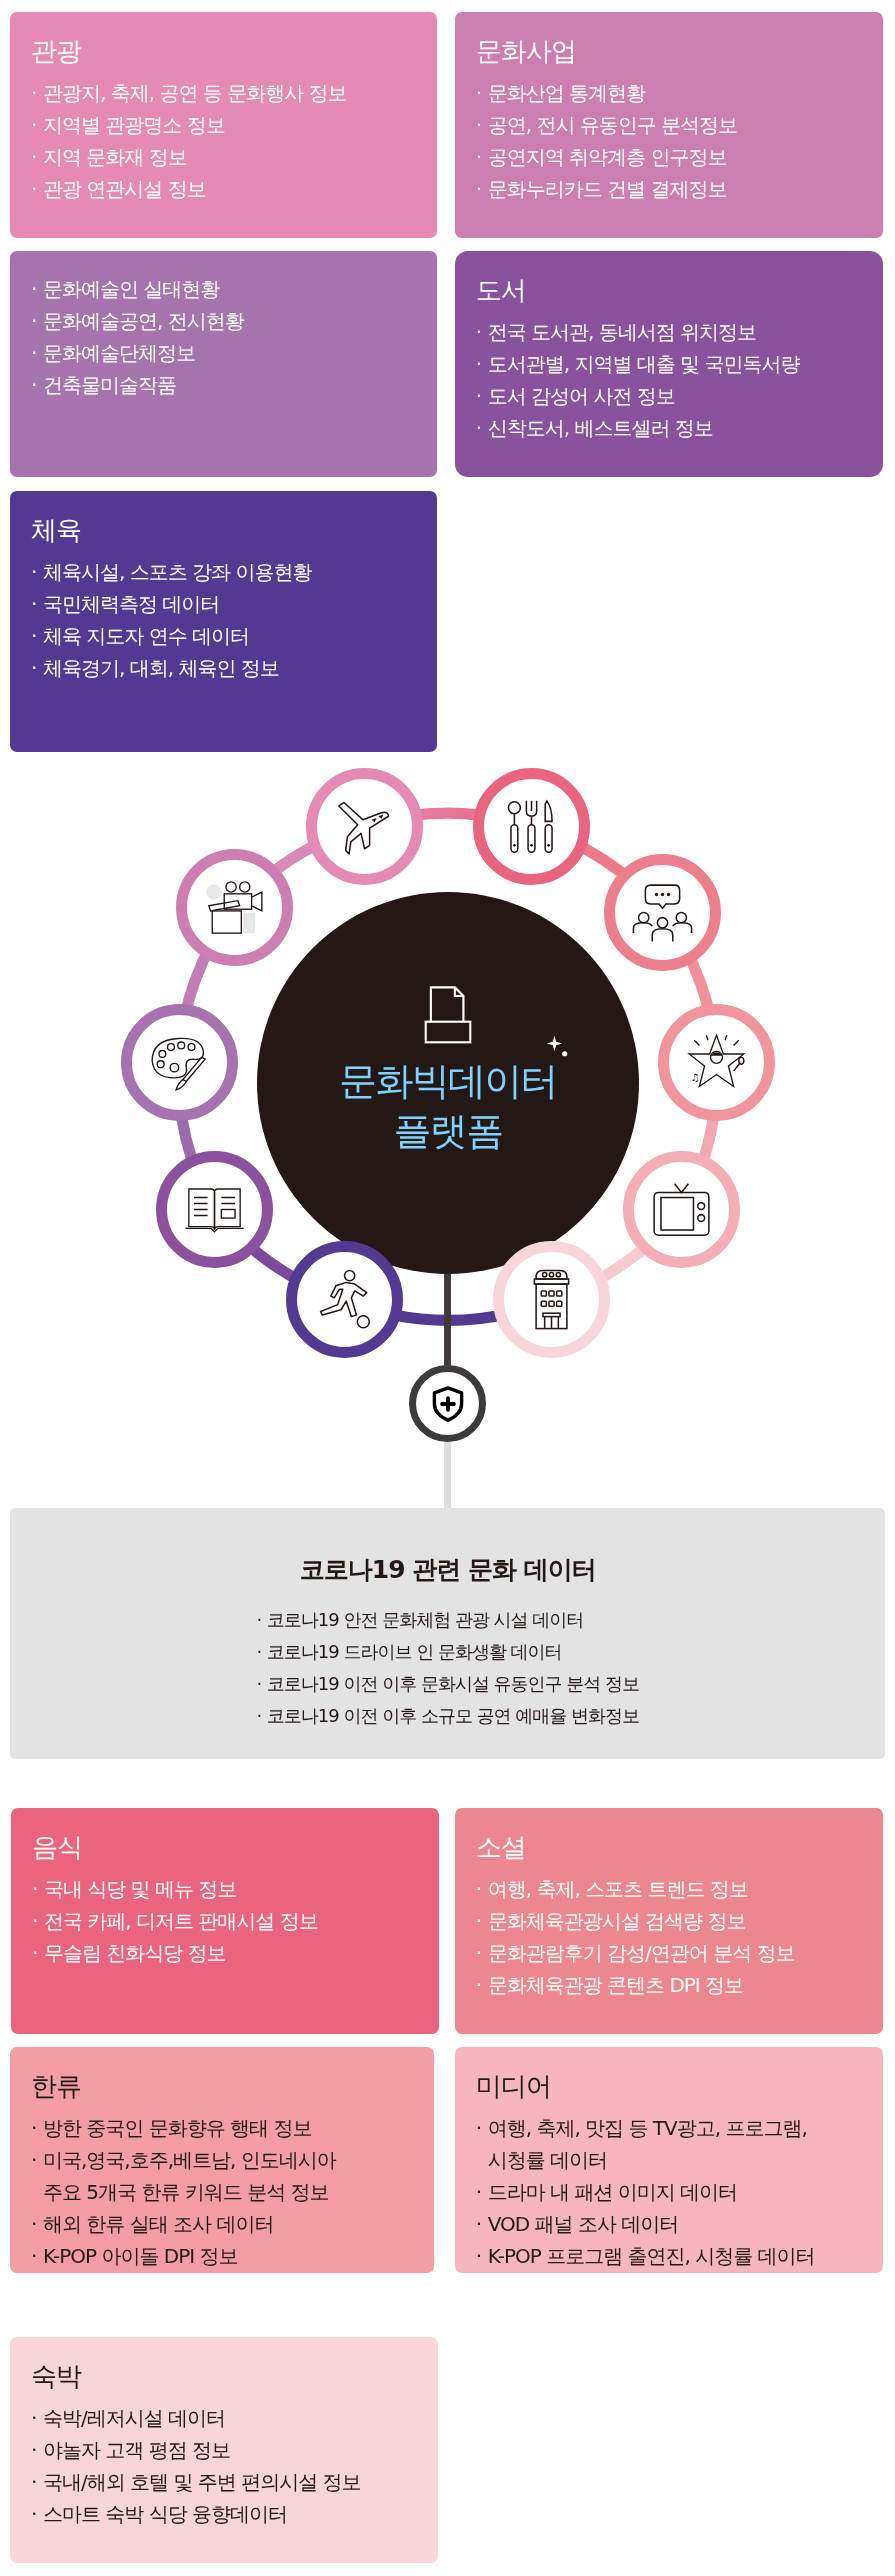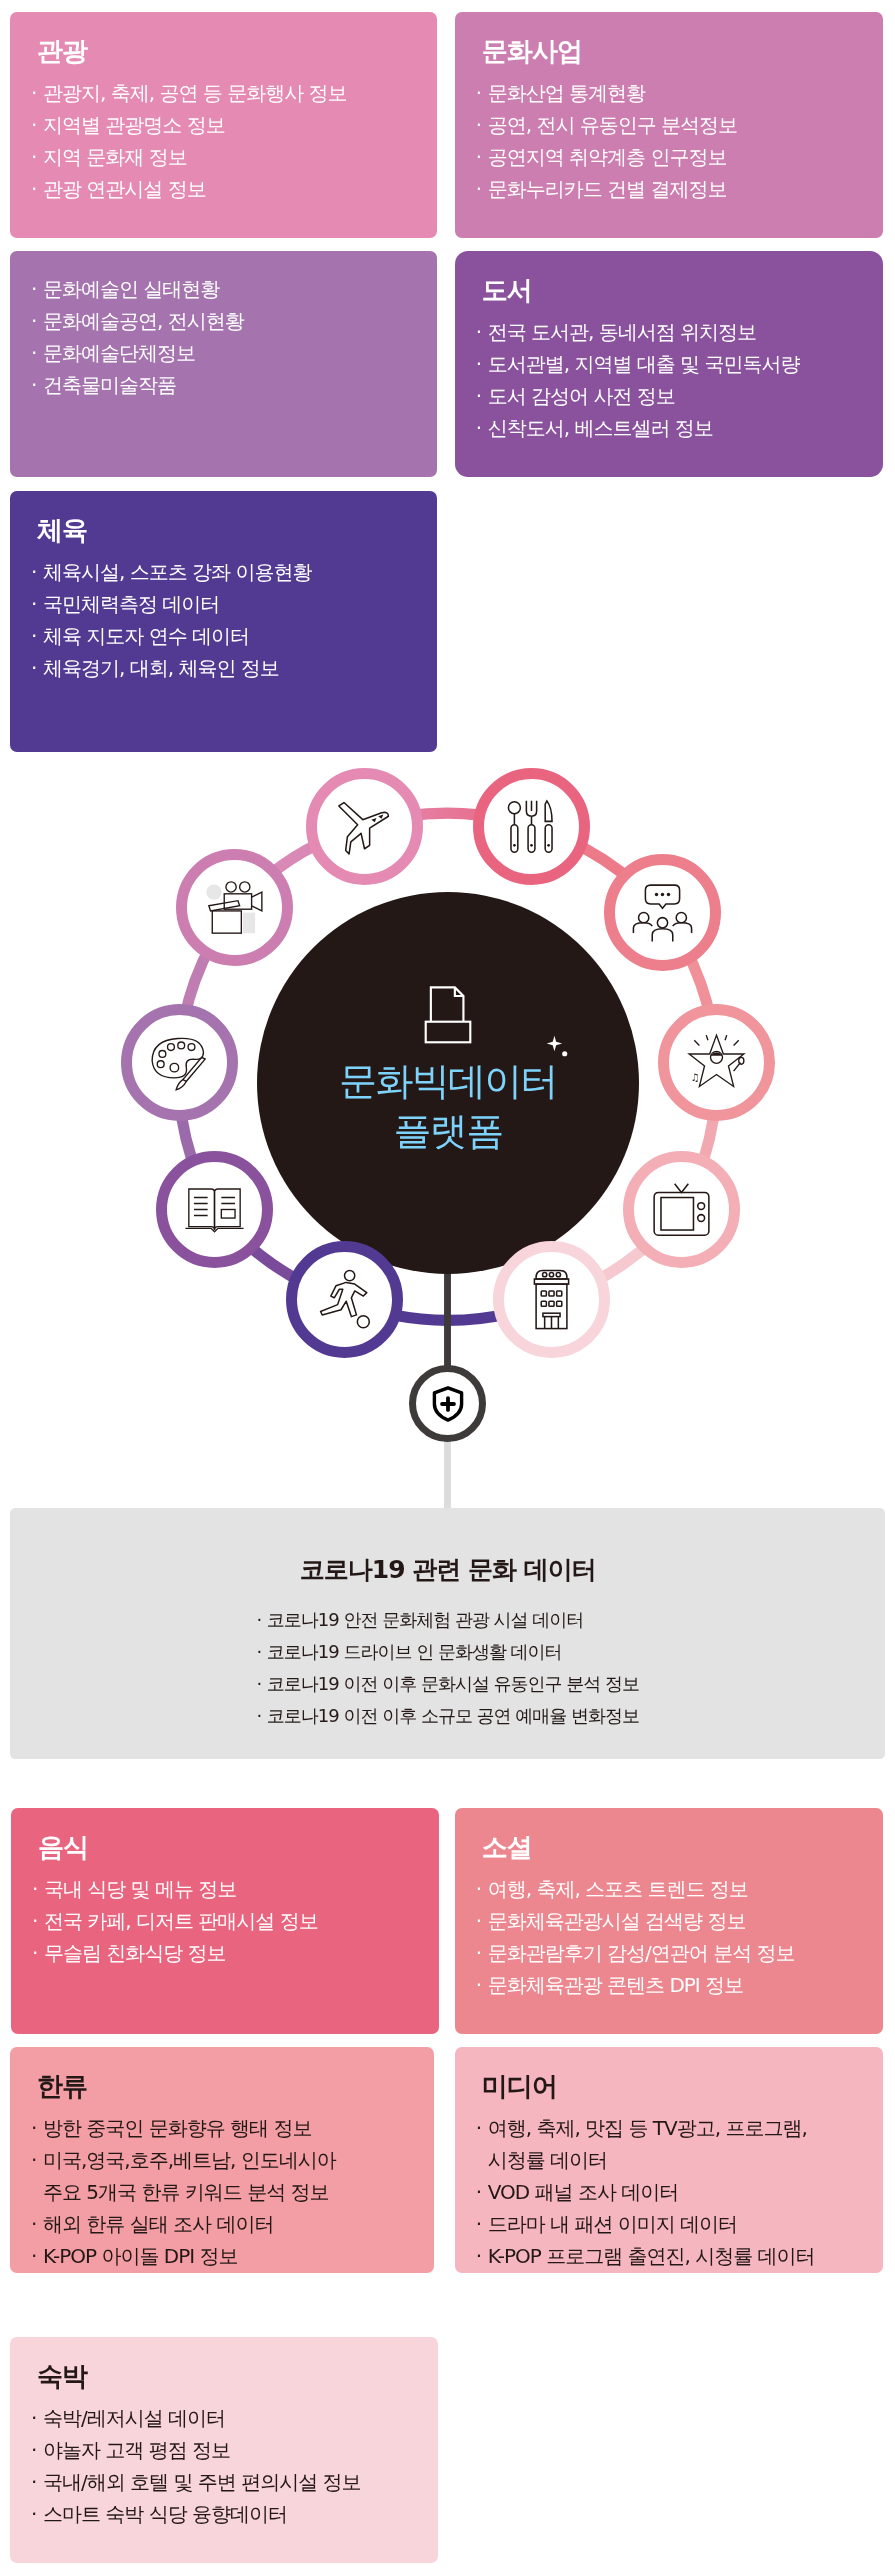--- a/index.html
+++ b/index.html
@@ -7,25 +7,24 @@
   body { position: relative; height: 2576px; font-family: "DejaVu Sans", "Liberation Sans", sans-serif; overflow: hidden; }
 
   .card {
     position: absolute;
     border-radius: 6.9px;
     padding: 22.4px 20.7px 17px 20.7px;
     color: #ffffff;
   }
   .card h2 {
     font-size: 26px;
-    font-weight: bold;
+    font-weight: normal;
     line-height: 34px;
     margin-bottom: 8.6px;
     letter-spacing: -0.9px;
-    margin-left: 6px;
   }
   .card ul { list-style: none; }
   .card li {
     font-size: 20px;
     line-height: 32px;
     letter-spacing: -1px;
     padding-left: 12px;
     position: relative;
     white-space: pre-line;
   }
@@ -401,22 +400,22 @@
     <li>해외 한류 실태 조사 데이터</li>
     <li>K-POP 아이돌 DPI 정보</li>
   </ul>
 </div>
 
 <div class="card dark" style="left:455px; top:2047px; width:428px; height:226px; background:#f5b6c0;">
   <h2>미디어</h2>
   <ul>
     <li>여행, 축제, 맛집 등 TV광고, 프로그램,
 시청률 데이터</li>
+    <li>드라마 내 패션 이미지 데이터</li>
     <li>VOD 패널 조사 데이터</li>
-    <li>드라마 내 패션 이미지 데이터</li>
     <li>K-POP 프로그램 출연진, 시청률 데이터</li>
   </ul>
 </div>
 
 <div class="card dark" style="left:10.3px; top:2337px; width:428px; height:226px; background:#f8d4db;">
   <h2>숙박</h2>
   <ul>
     <li>숙박/레저시설 데이터</li>
     <li>야놀자 고객 평점 정보</li>
     <li>국내/해외 호텔 및 주변 편의시설 정보</li>

